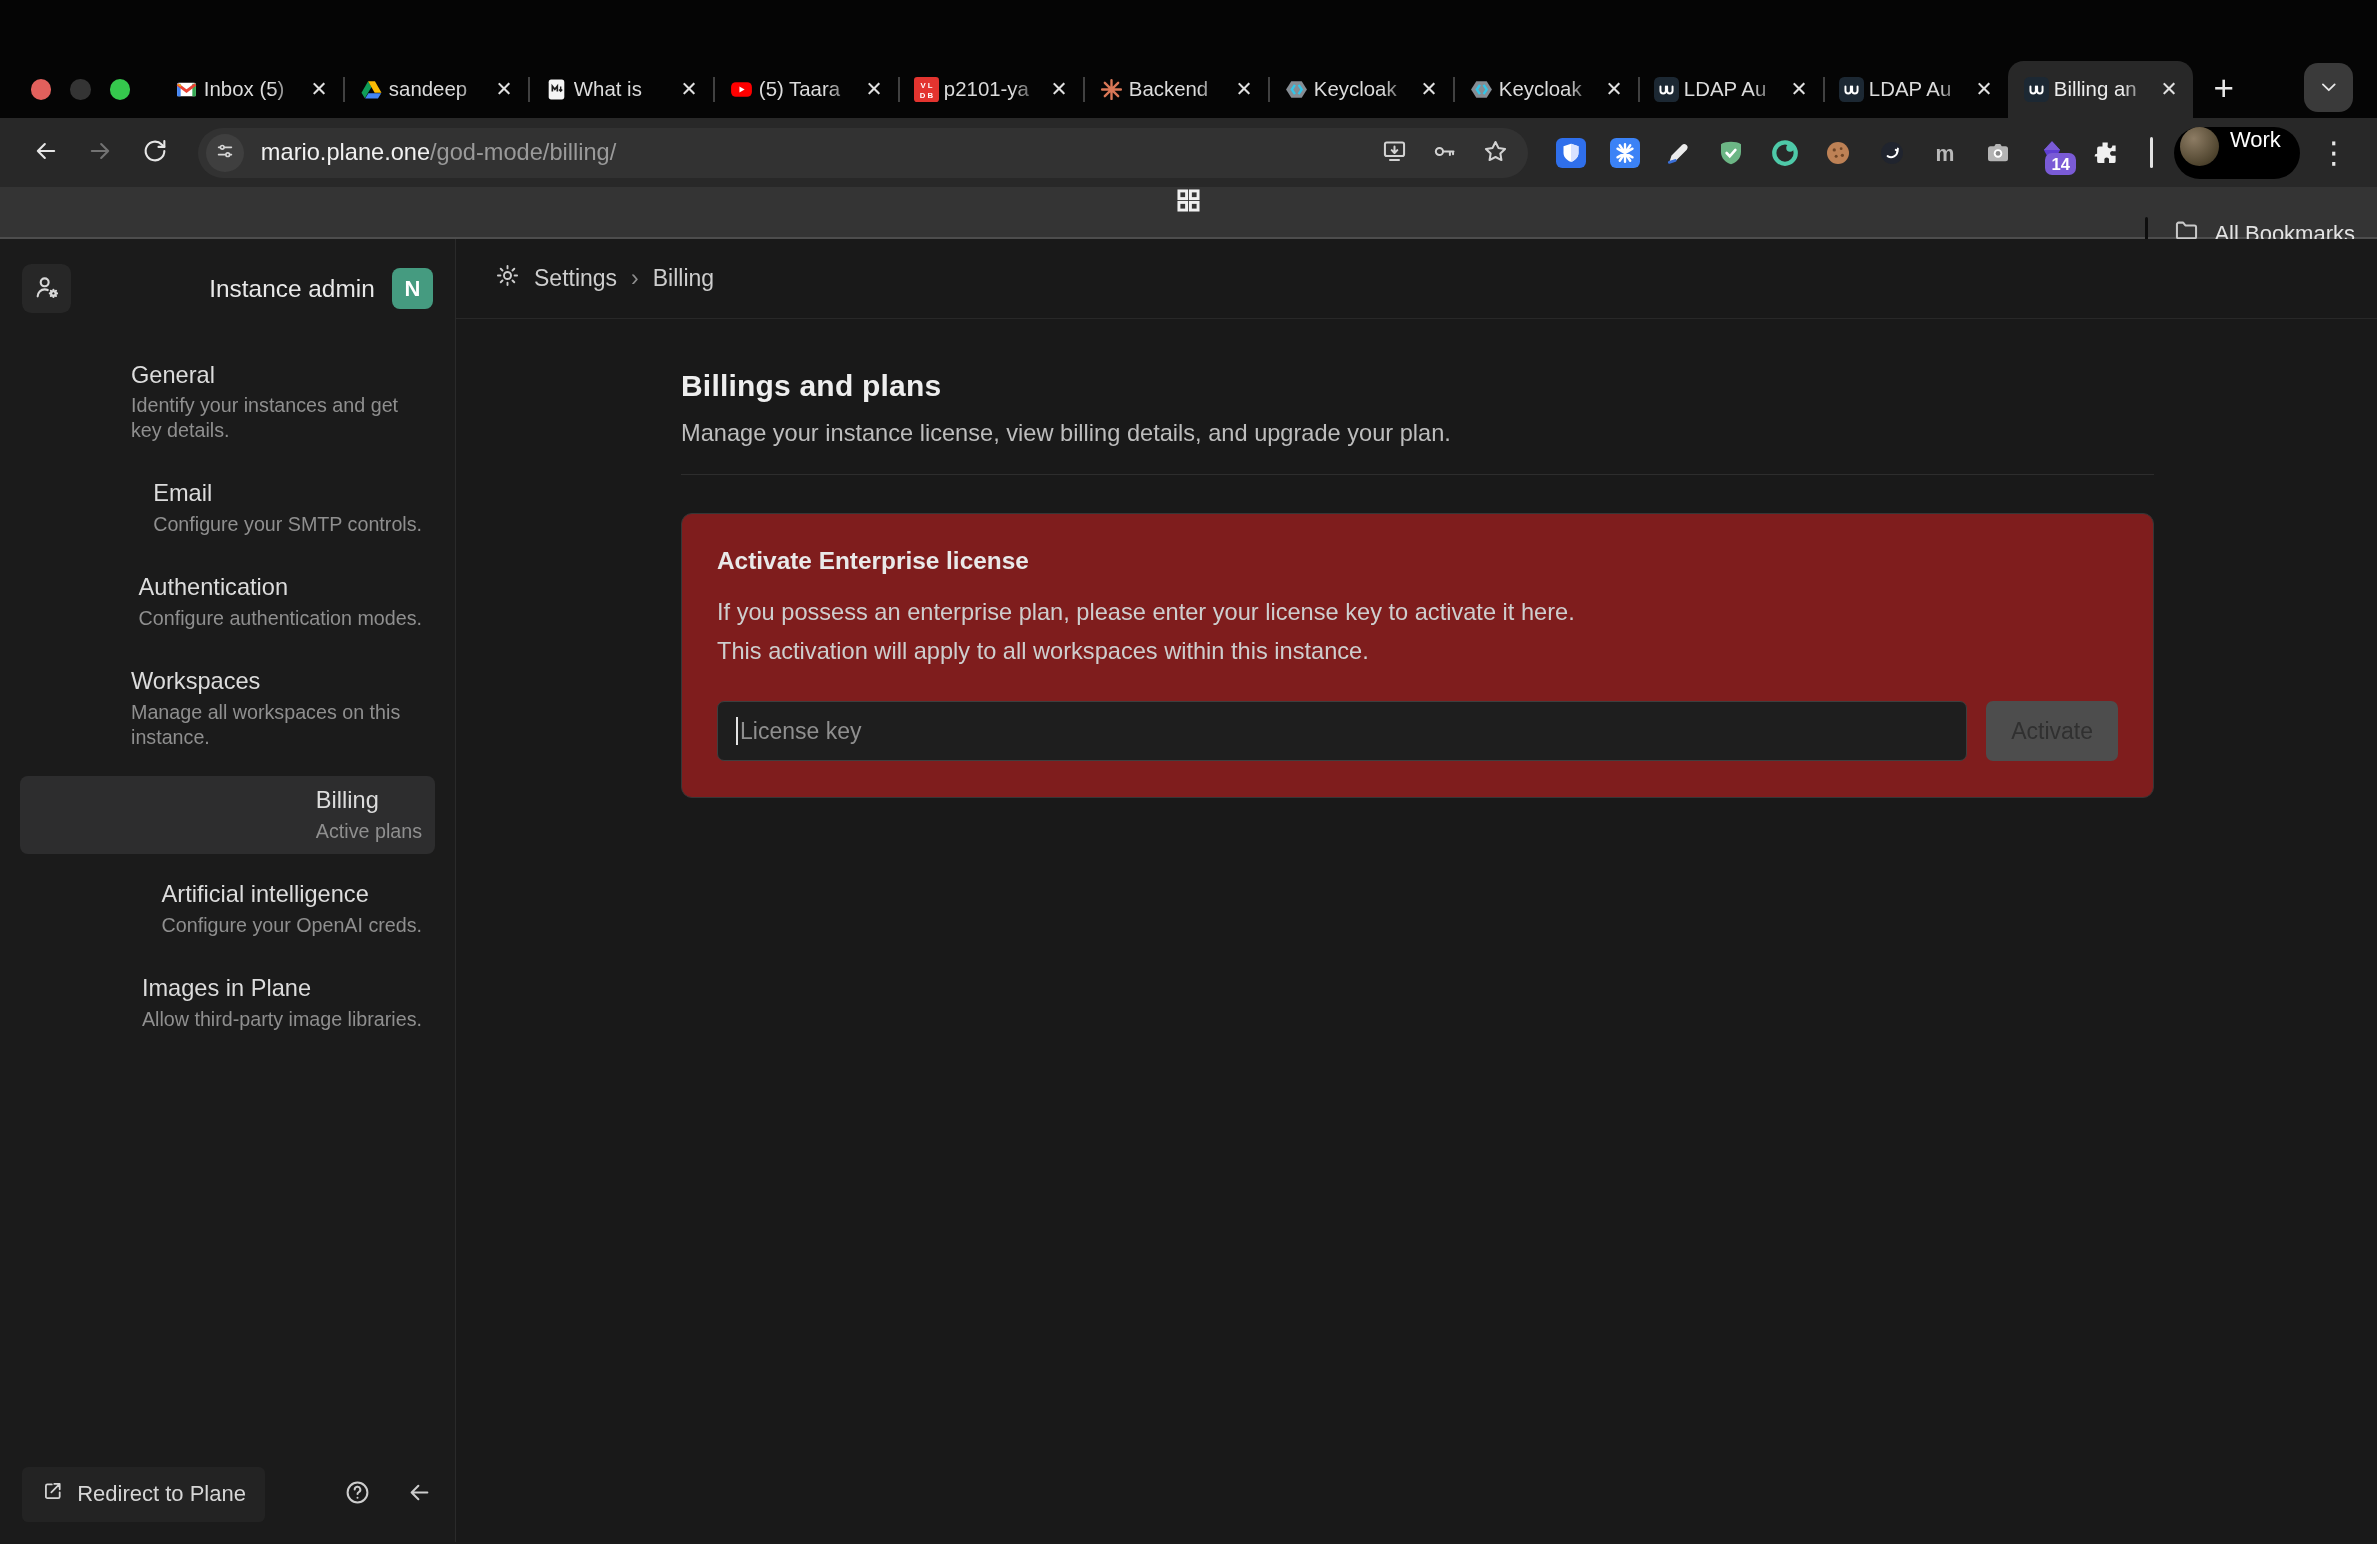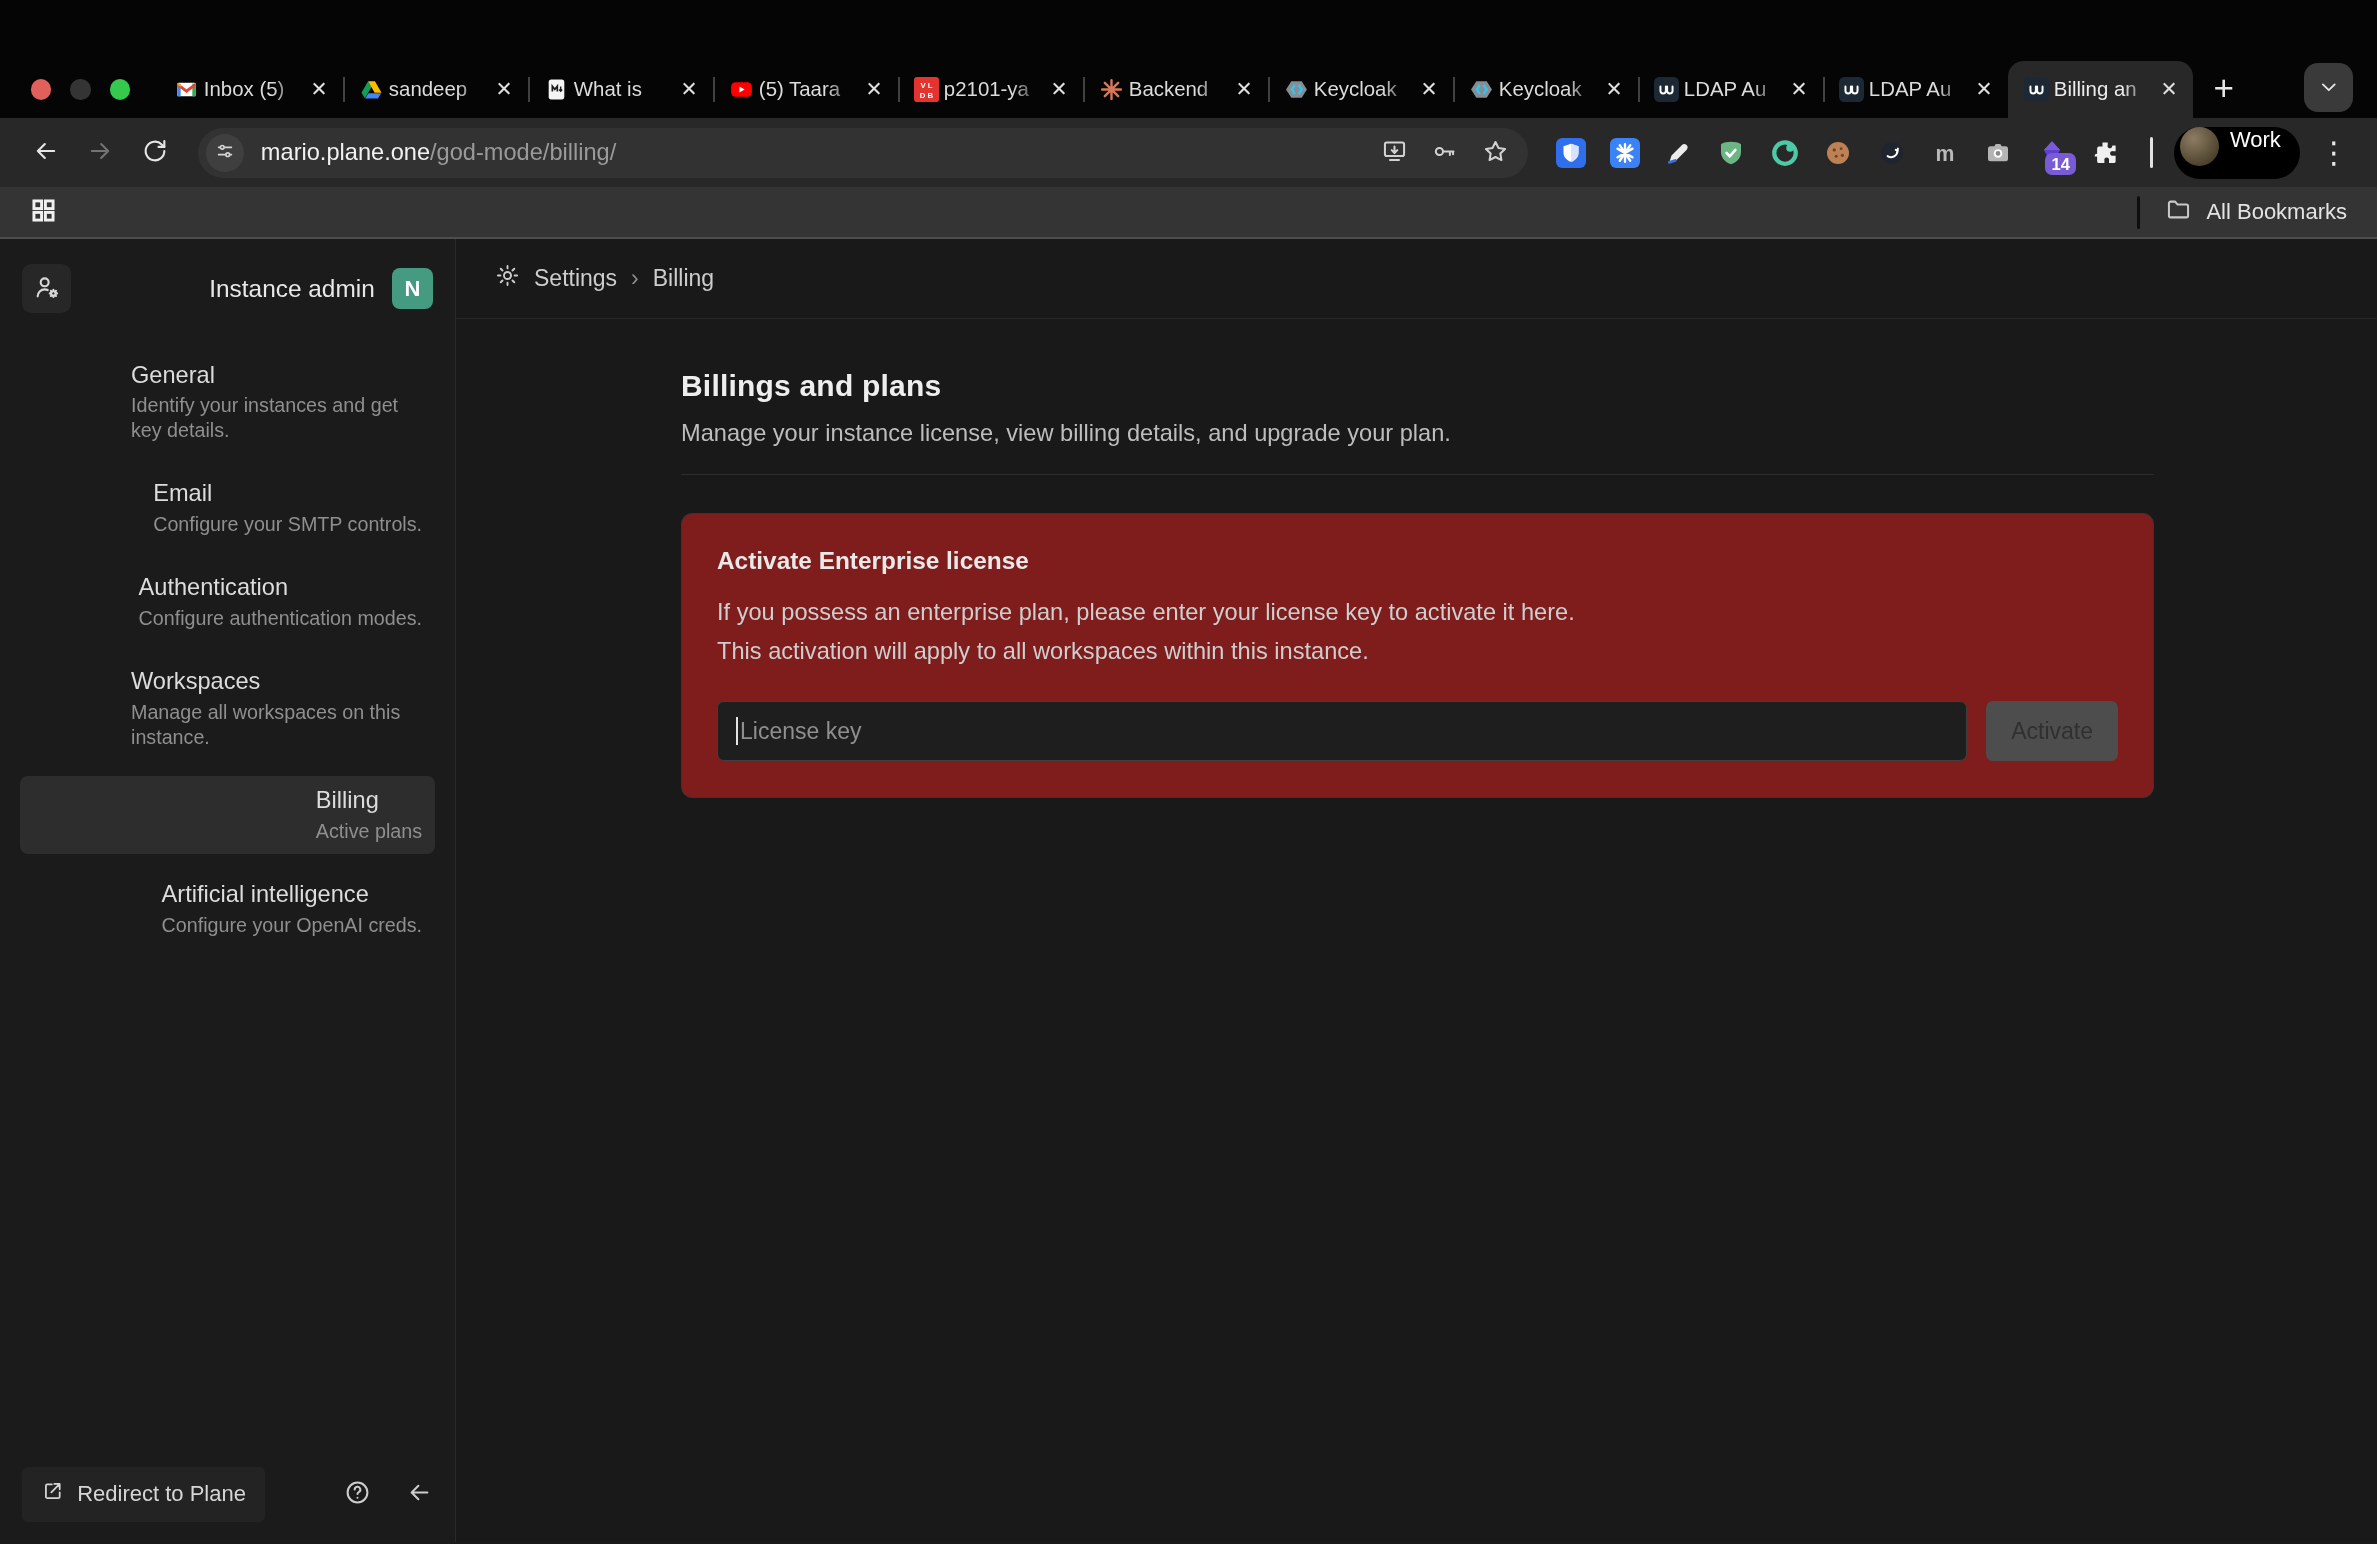--- a/index.html
+++ b/index.html
@@ -39,21 +39,21 @@
   .extrow { display:flex; gap:20.4px; align-items:center; margin:0 7.9px; }
   .ext { width:33px; height:33px; position:relative; display:inline-flex; align-items:center; justify-content:center; }
   .ext svg { width:30px; height:30px; }
   .ext .badge { position:absolute; right:-7.9px; bottom:-6.3px; background:#7a5bd6; color:#fff; font-size:16.5px; padding:1.6px 6.3px; border-radius:7px; font-weight:bold; }
   .vsep { width:3.1px; height:31px; background:#e3e3e3; border-radius:1.6px; margin:0 12.6px; }
   .profile { height:52px; background:#000; border-radius:27px; display:flex; align-items:flex-start; gap:11px; padding:0 19px 0 6.3px; color:#fff; font-size:22px; }
   .avatar { width:39px; height:39px; border-radius:50%; background:radial-gradient(circle at 35% 30%, #8d7c64, #50452f 70%, #2e281c); }
   .dots { background:none; border:none; color:#e6e6e6; font-size:30px; padding:0 6.3px 0 11px; letter-spacing:0; }
 
   
-  .bookmarks { height:52px; background:#343434; border-bottom:2.4px solid #4d4d4d; display:flex; align-items:center; padding:0 30px; color:#e3e3e3; }
+  .bookmarks { height:52px; background:#343434; border-bottom:2.4px solid #4d4d4d; display:flex; align-items:center; padding:0 22px; color:#e3e3e3;flex-direction:column; }
   .bm-grid { background:none; border:none; color:#f0f0f0; display:flex; }
   .bm-grid svg { width:27px; height:27px; }
   .bm-right { margin-left:auto; display:flex; align-items:center; gap:14px; font-size:22px; }
   .bm-sep { width:3.9px; height:33px; background:#0e0e0e; border-radius:1.6px; margin-right:11px; }
   .bm-right .ic svg { width:27px; height:27px; color:#c9c9c9; }
 
   
   .app { display:flex; height:1303px; background:#1a1a1a; }
   aside { width:456px; flex:none; border-right:1.6px solid #2a2a2a; position:relative; background:#1b1b1b; }
   .side-head { display:flex; align-items:center; gap:17.3px; padding:25px 22px 20.4px 22px;text-align:right; }
@@ -428,20 +428,27 @@
               <div class="ndesc">Active plans</div>
             </span>
           </div>
           <div class="nitem">
             <span class="nicon"></span>
             <span>
               <div class="ntitle">Artificial intelligence</div>
               <div class="ndesc">Configure your OpenAI creds.</div>
             </span>
           </div>
+          <div class="nitem">
+            <span class="nicon"></span>
+            <span>
+              <div class="ntitle">Images in Plane</div>
+              <div class="ndesc">Allow third-party image libraries.</div>
+            </span>
+          </div>
         </nav>
       <div class="side-bottom">
         <button class="redirect">
           <span class="ic"><svg viewBox="0 0 24 24" fill="none" stroke="currentColor" stroke-width="1.8" stroke-linecap="round" stroke-linejoin="round">
                 <path d="M13.5 5H19v5.5M19 5l-8.5 8.5M19 13.5V18a1.5 1.5 0 0 1-1.5 1.5h-11A1.5 1.5 0 0 1 5 18V7a1.5 1.5 0 0 1 1.5-1.5H11"></path>
               </svg></span>
           <span>Redirect to Plane</span>
         </button>
         <div class="right">
           <span class="ic"><svg viewBox="0 0 24 24" fill="none" stroke="currentColor" stroke-width="1.8" stroke-linecap="round" stroke-linejoin="round">

